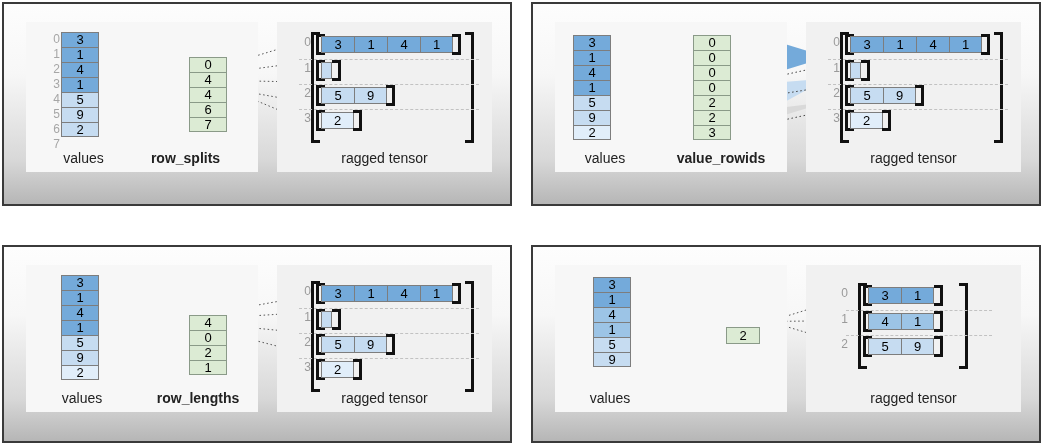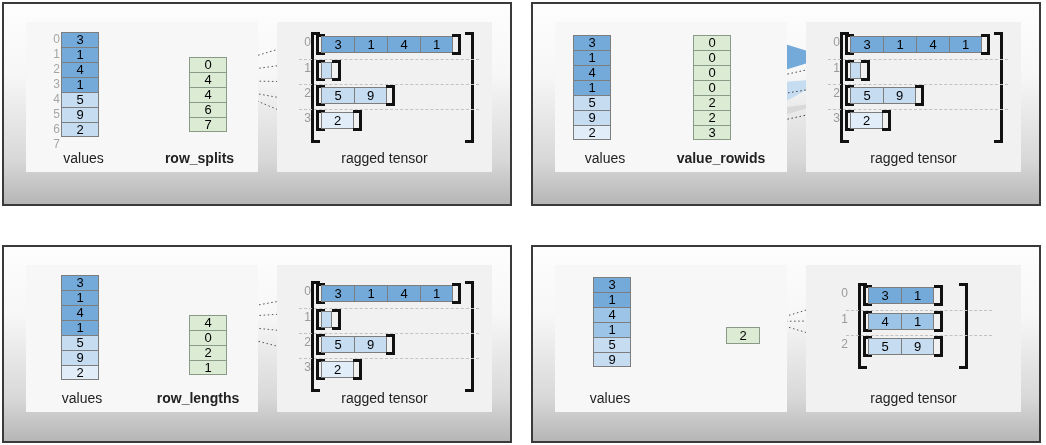--- a/index.html
+++ b/index.html
@@ -110,21 +110,21 @@
         <div class="cell t2"><span class="idx">6</span><span>2</span><span class="idx" style="top:15px;">7</span></div>
       </div>
       <div class="col" style="left:163px;top:35px;">
         <div class="gcell">0</div>
         <div class="gcell">4</div>
         <div class="gcell">4</div>
         <div class="gcell">6</div>
         <div class="gcell">7</div>
       </div>
       <div class="card-label" style="left:0;width:115px;">values</div>
-      <div class="card-label bold" style="left:115px;width:117px;">row_splits</div>
+      <div class="card-label bold" style="left:101px;width:117px;">row_splits</div>
     </div>
 
     <div class="card right">
       <div class="rt" style="left:22px;top:10px;width:180px;">
         <div class="brk l" style="left:12px;top:0;height:105px;"></div>
         <div class="brk r" style="left:166px;top:0;height:105px;"></div>
         <div class="dashline" style="top:27px;"></div>
         <div class="dashline" style="top:52px;"></div>
         <div class="dashline" style="top:77px;"></div>
 

